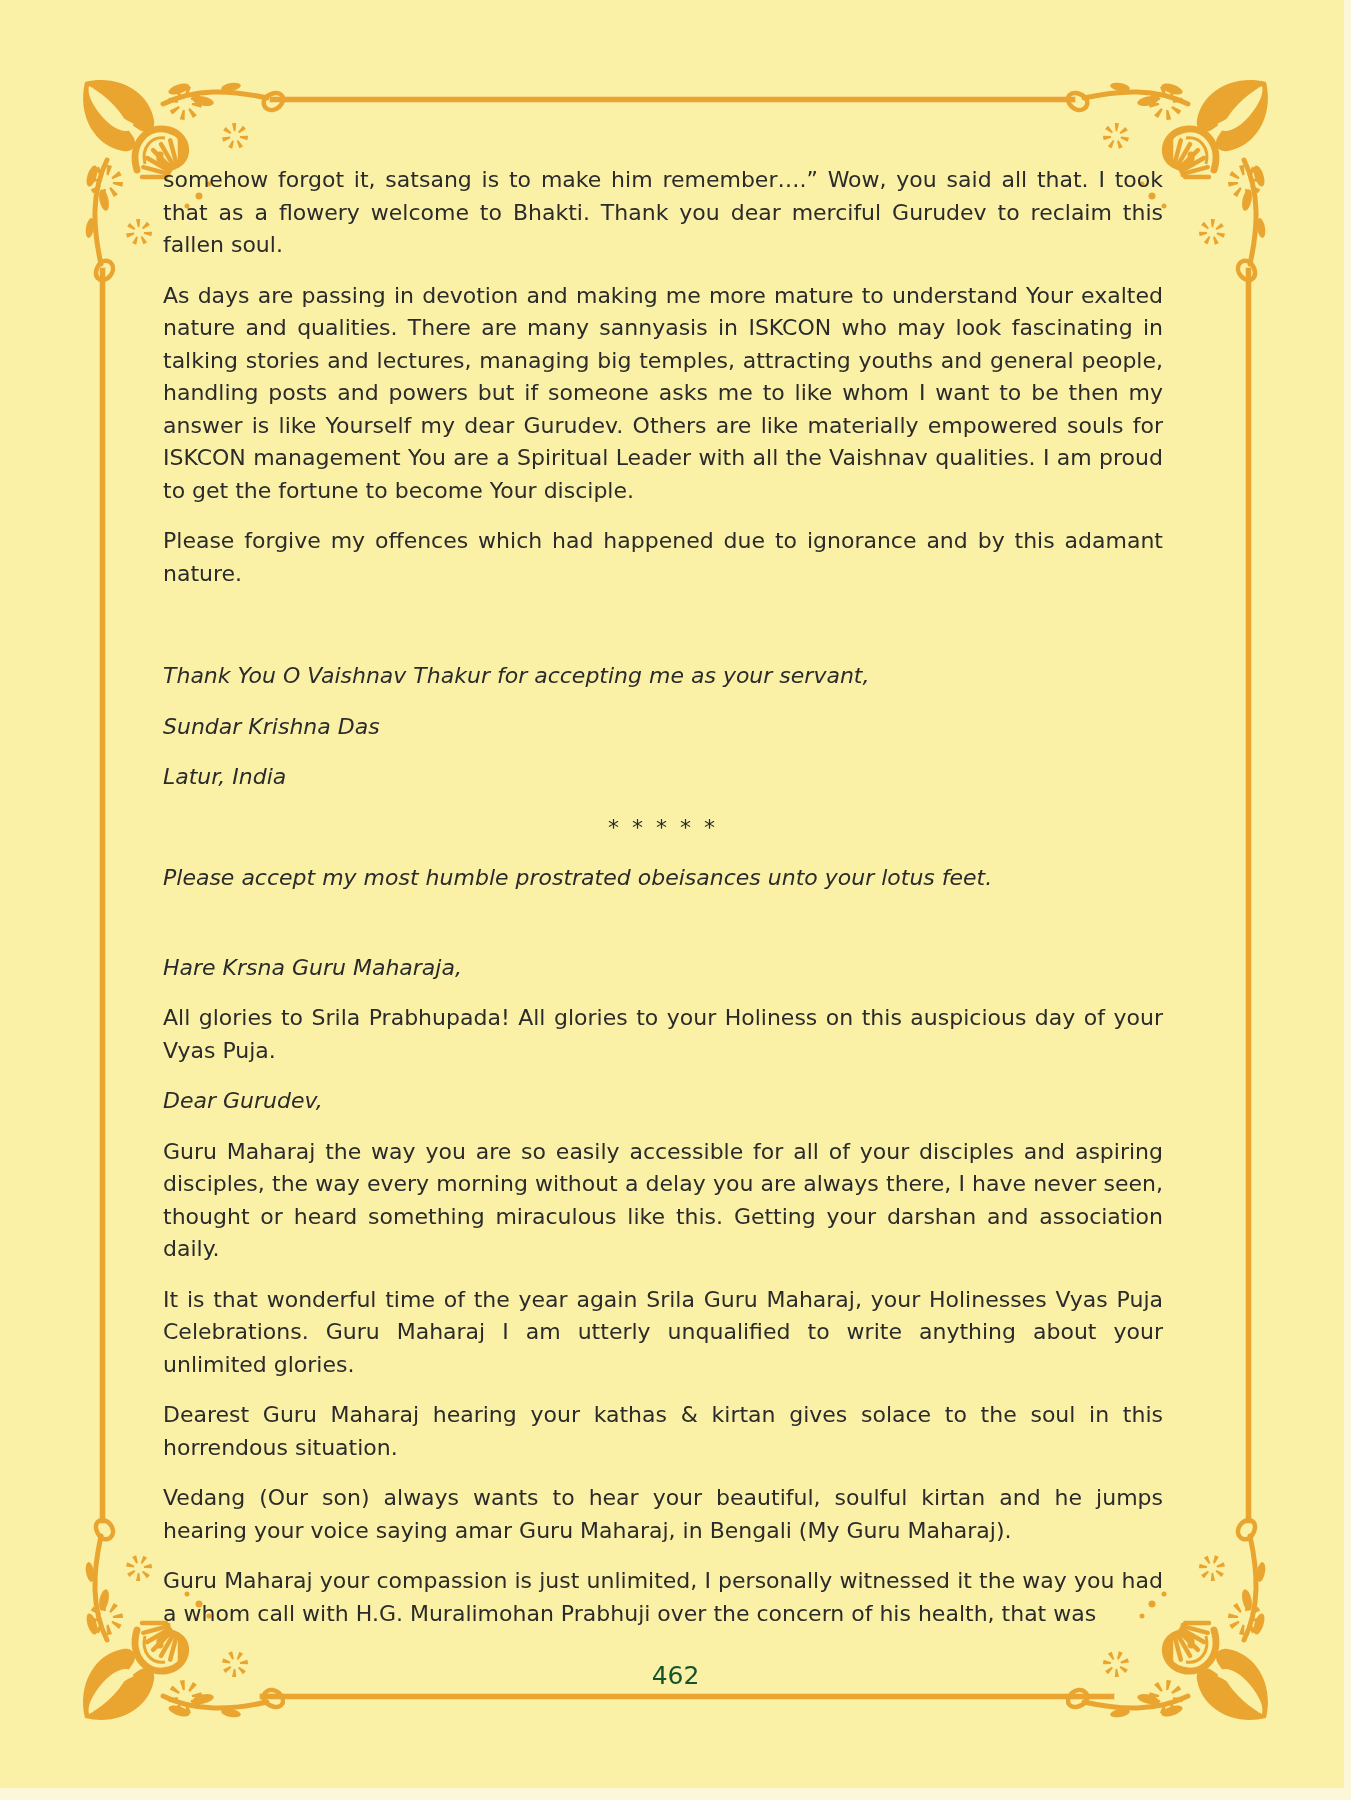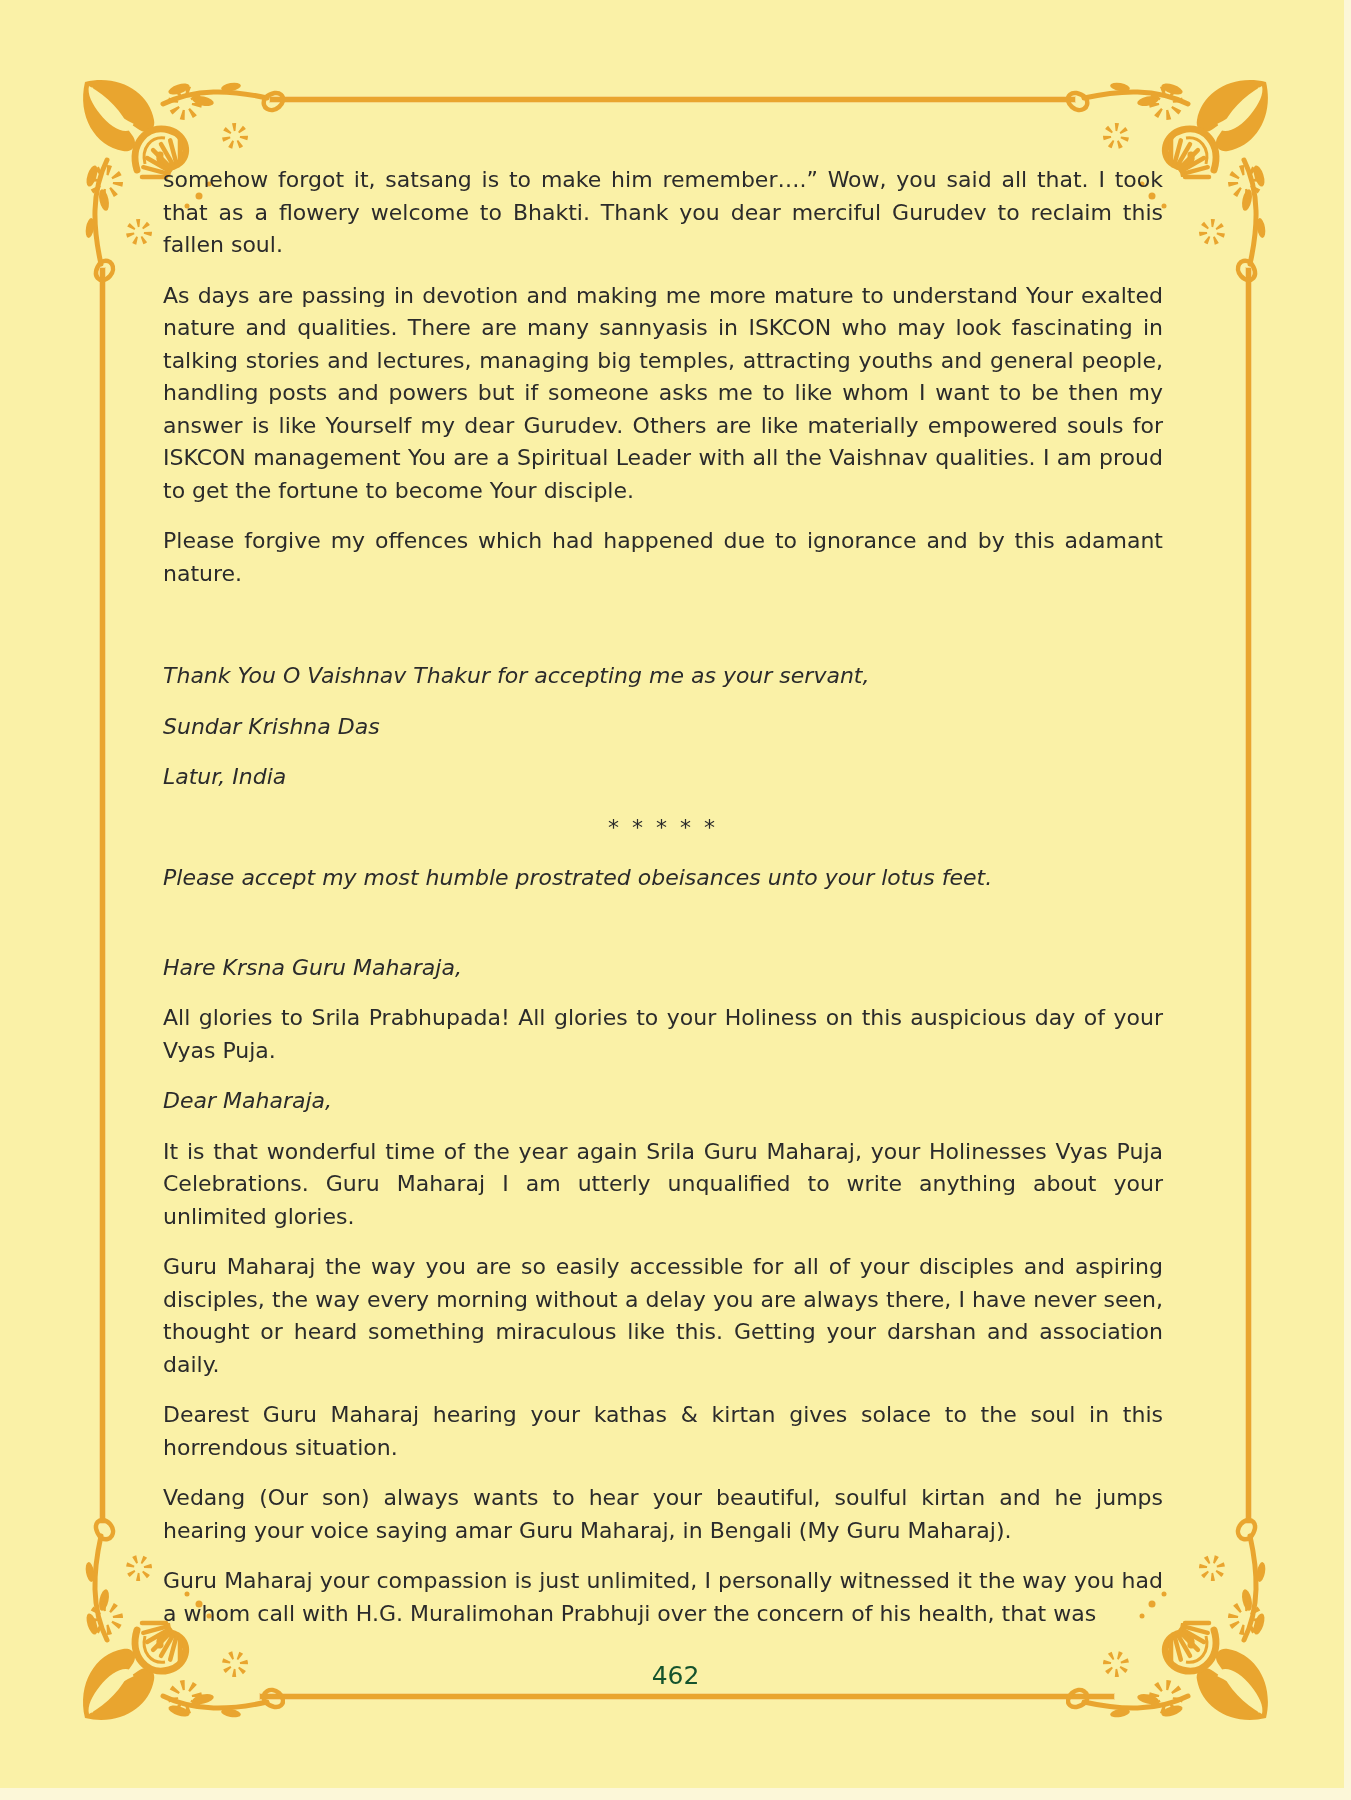--- a/index.html
+++ b/index.html
@@ -133,21 +133,21 @@
 
   <p class="single closing-gap">Thank You O Vaishnav Thakur for accepting me as your servant,</p>
   <p class="single">Sundar Krishna Das</p>
   <p class="single">Latur, India</p>
 
   <p class="stars">* * * * *</p>
 
   <p class="single">Please accept my most humble prostrated obeisances unto your lotus feet.</p>
   <p class="single salutation-gap">Hare Krsna Guru Maharaja,</p>
   <p>All glories to Srila Prabhupada! All glories to your Holiness on this auspicious day of your Vyas Puja.</p>
-  <p class="single">Dear Maharaja,</p>
+  <p class="single">Dear Gurudev,</p>
+  <p>Guru Maharaj the way you are so easily accessible for all of your disciples and aspiring disciples, the way every morning without a delay you are always there, I have never seen, thought or heard something miraculous like this. Getting your darshan and association daily.</p>
   <p>It is that wonderful time of the year again Srila Guru Maharaj, your Holinesses Vyas Puja Celebrations. Guru Maharaj I am utterly unqualified to write anything about your unlimited glories.</p>
-  <p>Guru Maharaj the way you are so easily accessible for all of your disciples and aspiring disciples, the way every morning without a delay you are always there, I have never seen, thought or heard something miraculous like this. Getting your darshan and association daily.</p>
   <p>Dearest Guru Maharaj hearing your kathas &amp; kirtan gives solace to the soul in this horrendous situation.</p>
   <p>Vedang (Our son) always wants to hear your beautiful, soulful kirtan and he jumps hearing your voice saying amar Guru Maharaj, in Bengali (My Guru Maharaj).</p>
   <p>Guru Maharaj your compassion is just unlimited, I personally witnessed it the way you had a whom call with H.G. Muralimohan Prabhuji over the concern of his health, that was</p>
 </div>
 
 <div class="page-number">462</div>
 
 </body></html>

